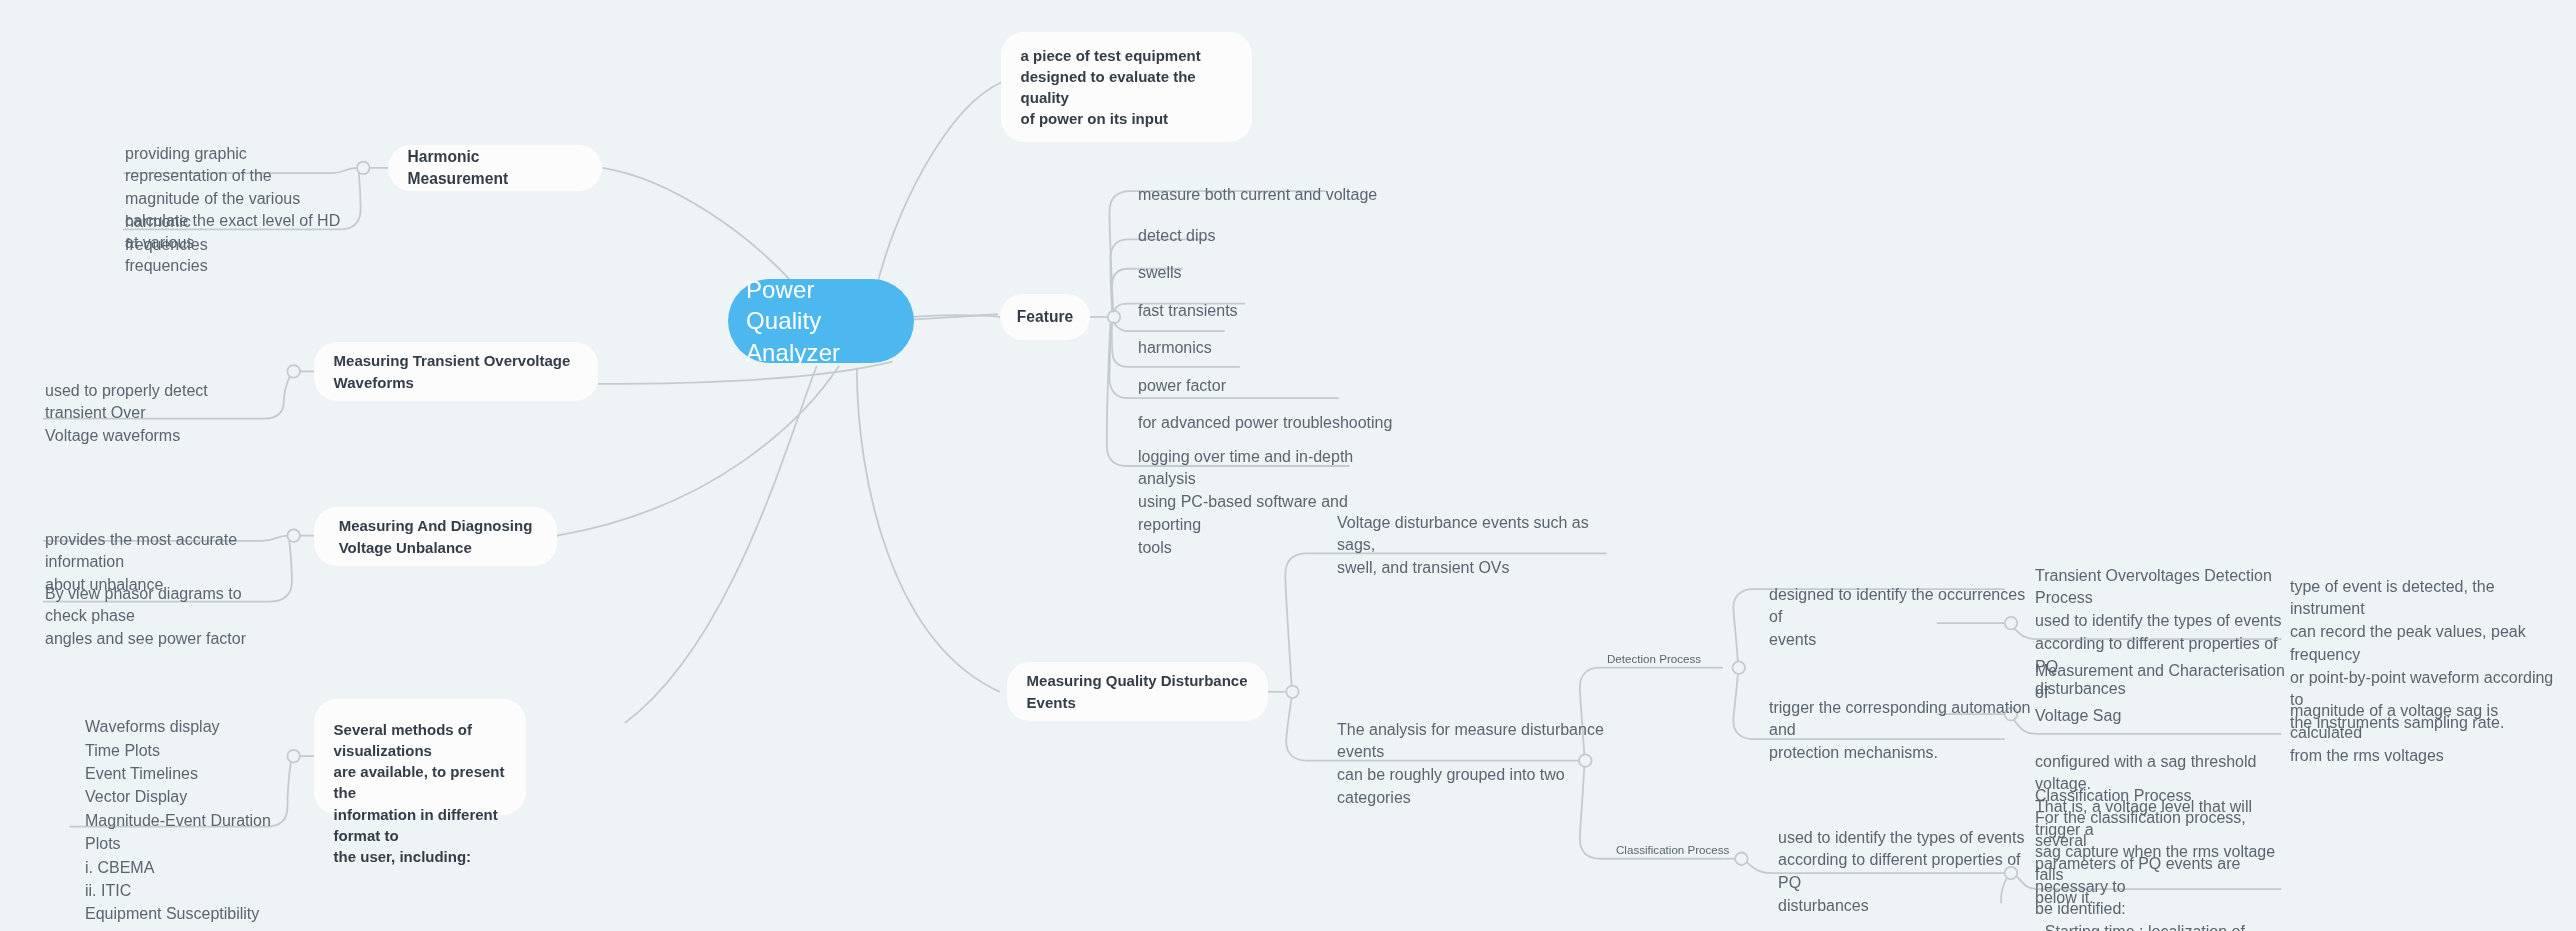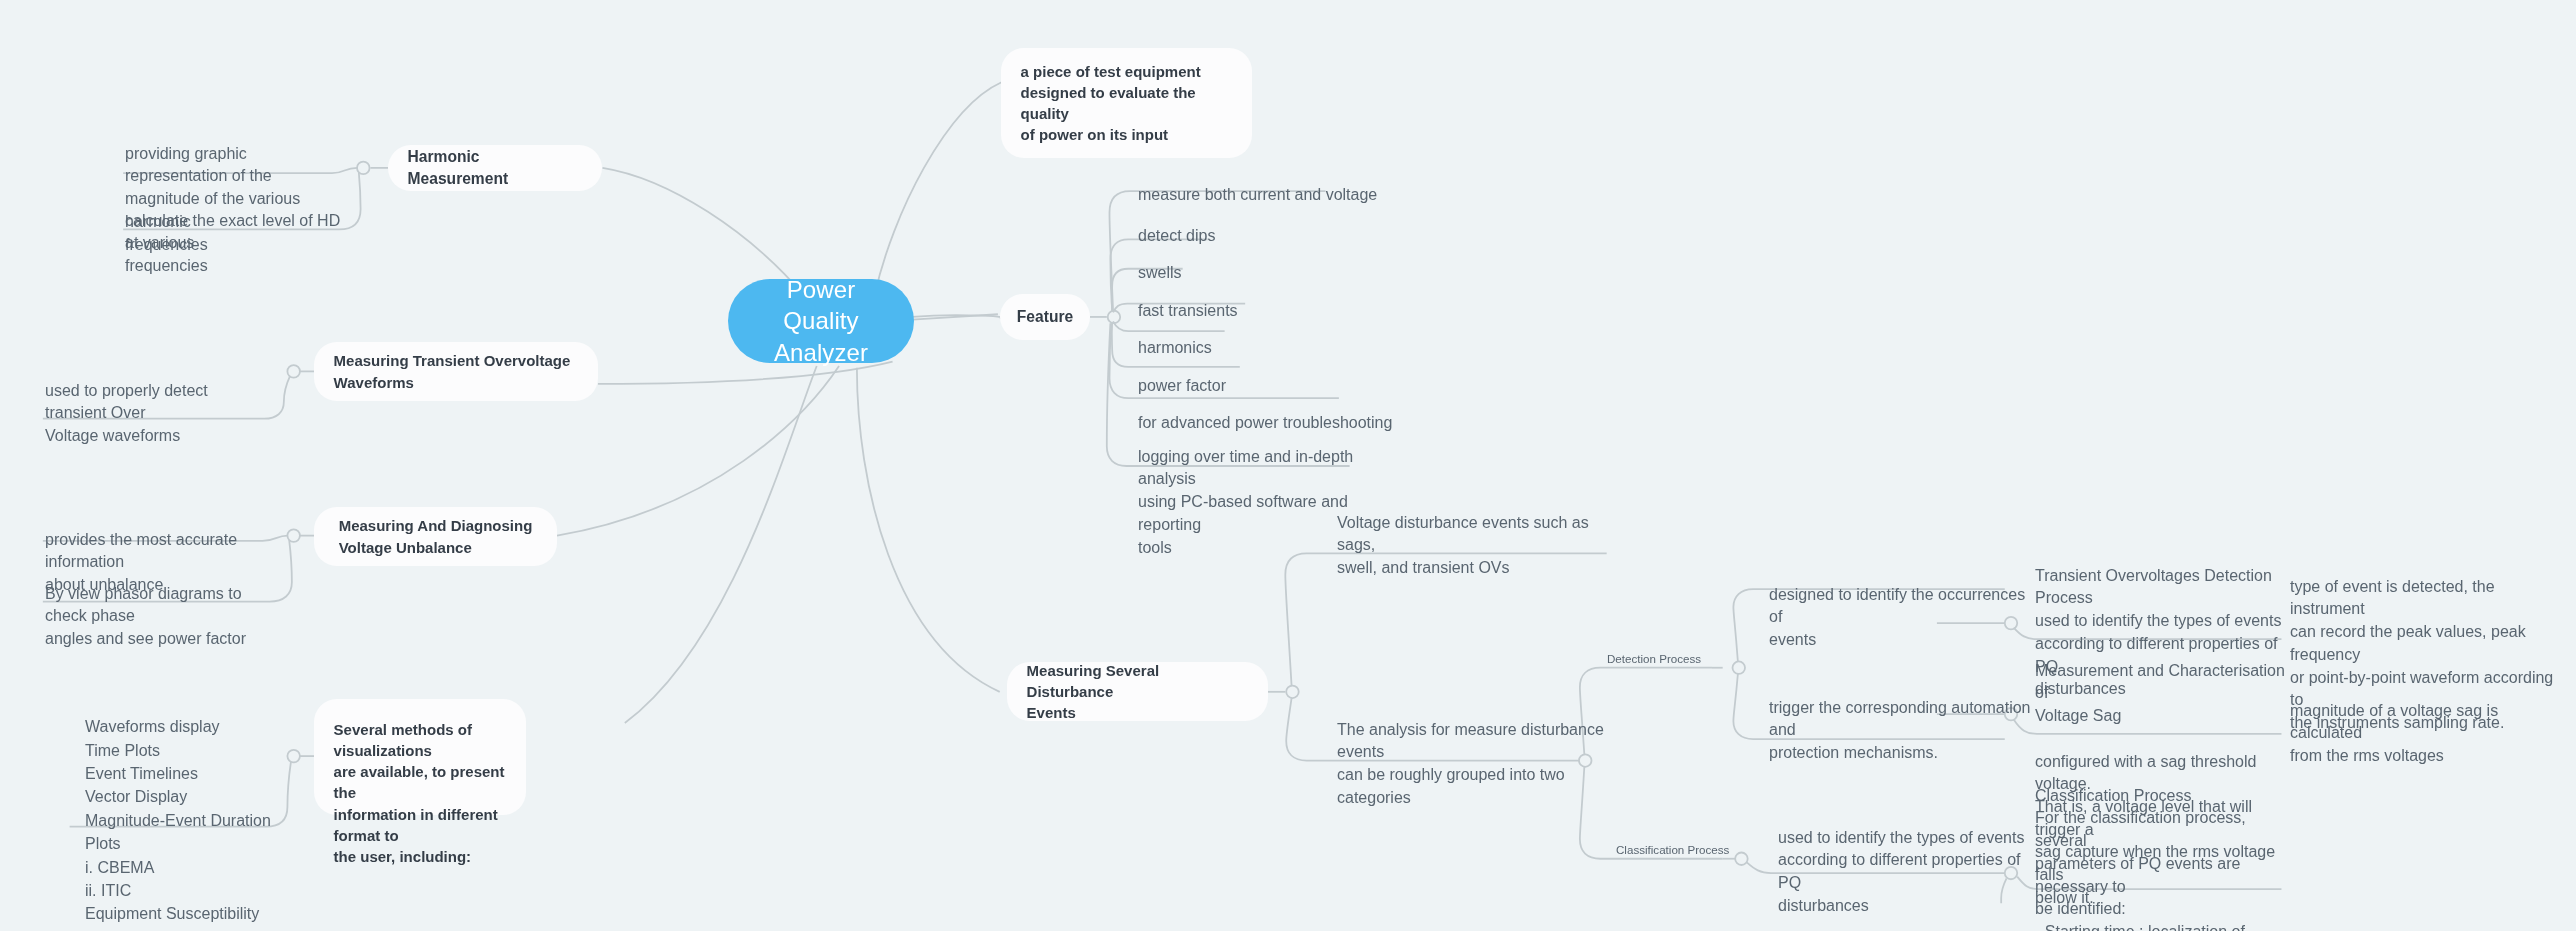--- a/index.html
+++ b/index.html
@@ -37,21 +37,21 @@
     box-sizing: border-box;
   }
   
   .root {
     background: #4db8f0;
     border-radius: 43px;
     color: #ffffff;
     display: flex;
     align-items: center;
     justify-content: center;
-    text-align: center;
+    text-align: left;
     font-size: 24px;
     font-weight: 400;
     line-height: 1.32;
     padding: 9px 18px;
     letter-spacing: 0.1px;
   }
   
   .card {
     background: #fcfcfd;
     border-radius: 23px;
@@ -159,21 +159,21 @@
     <path d="M 2260 982 C 2268 992 2272 996 2284 996 L 2556 996"></path>
     <path d="M 2248 984 C 2243 994 2242 1000 2242 1006 L 2242 1012"></path>
 
   </svg>
 
   <div class="node root" style="left:728px; top:279px; width:186px; height:84px;">
     <span style="white-space: pre-line;">Power Quality
 Analyzer</span>
   </div>
 
-  <div class="node card big" style="left:1001px; top:48px; width:251px; min-height:93px;">
+  <div class="node card big" style="left:1001px; top:32px; width:251px; min-height:93px;">
     <span style="white-space: pre-line;">a piece of test equipment
 designed to evaluate the quality
 of power on its input</span>
   </div>
 
   <div class="node card lvl1" style="left:388px; top:145px; width:214px; height:46px;">
     <span style="white-space: pre-line;">Harmonic Measurement</span>
   </div>
   <div class="node leaf" style="left:125px; top:120px; width:228px;">
     <span style="white-space: pre-line;">providing graphic representation of the
@@ -248,21 +248,21 @@
 Time Plots
 Event Timelines
 Vector Display
 Magnitude-Event Duration Plots
     i.  CBEMA
     ii. ITIC
 Equipment Susceptibility Curves</span>
   </div>
 
   <div class="node card big" style="left:1007px; top:662px; width:261px; height:59px;">
-    <span style="white-space: pre-line;">Measuring Several Disturbance
+    <span style="white-space: pre-line;">Measuring Quality Disturbance
 Events</span>
   </div>
   <div class="node leaf" style="left:1337px; top:489px; width:268px;">
     <span style="white-space: pre-line;">Voltage disturbance events such as sags,
 swell, and transient OVs</span>
   </div>
   <div class="node leaf" style="left:1337px; top:696px; width:277px;">
     <span style="white-space: pre-line;">The analysis for measure disturbance events
 can be roughly grouped into two categories</span>
   </div>

